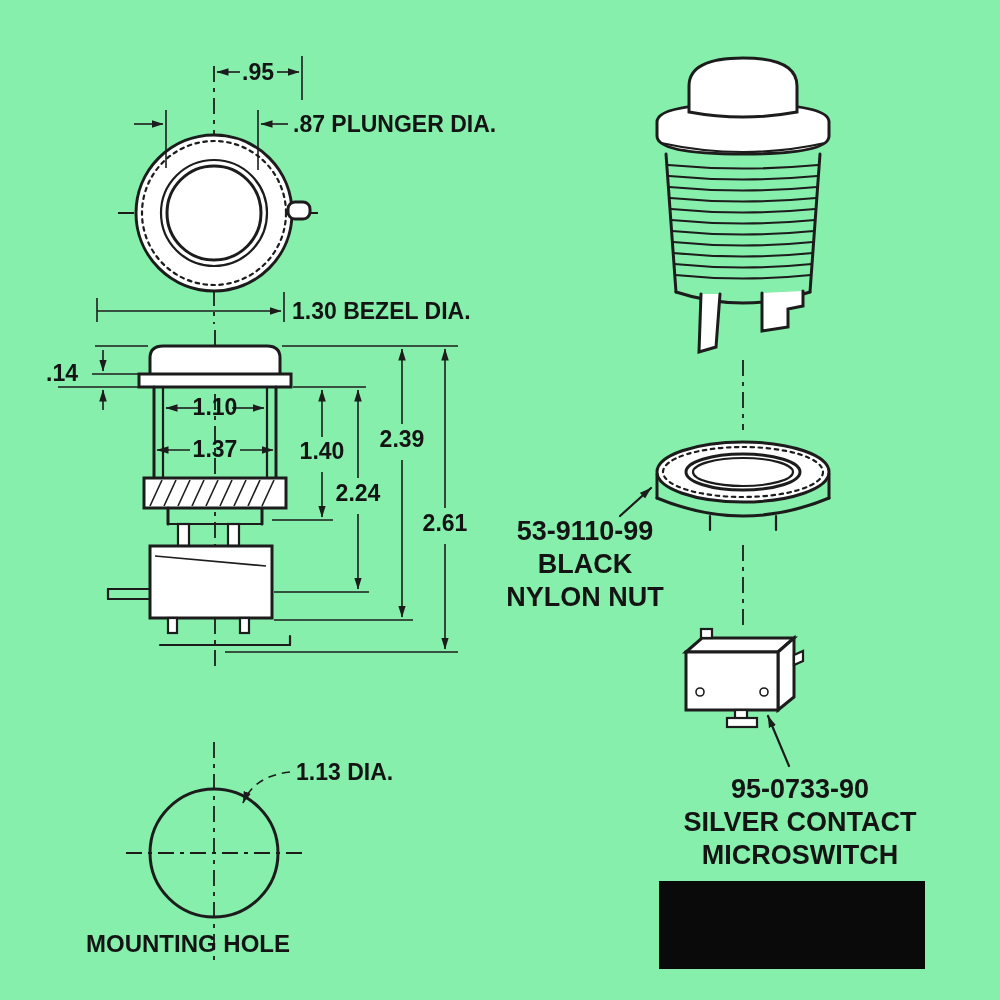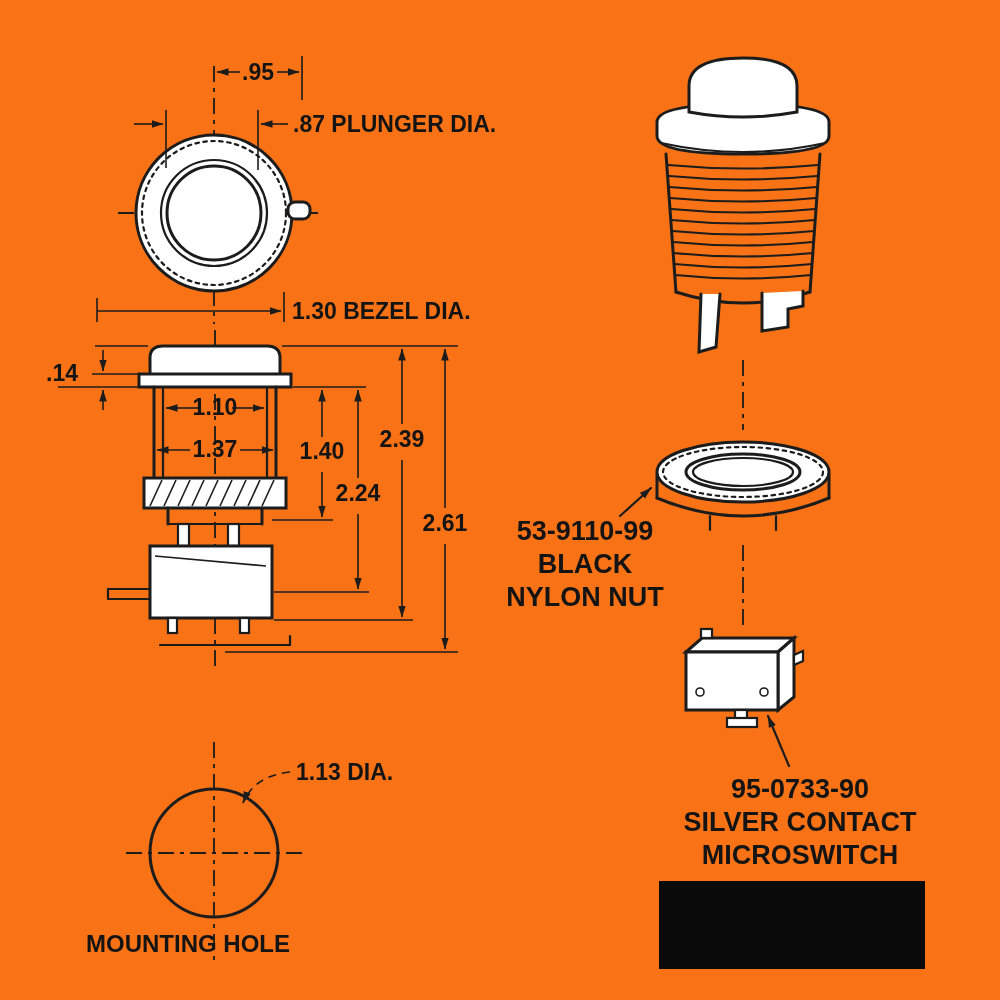--- a/index.html
+++ b/index.html
@@ -1,17 +1,17 @@
 <!DOCTYPE html>
 <html><head>
 <meta charset="utf-8">
 <title>Diagram</title>
 <style>
   html,body{margin:0;padding:0;background:#ffffff;}
-  #stage{position:relative;width:1000px;height:1000px;background:#f97316;overflow:hidden;}
+  #stage{position:relative;width:1000px;height:1000px;background:#86efac;overflow:hidden;}
   svg{position:absolute;left:0;top:0;}
   text{font-family:"Liberation Sans","DejaVu Sans",sans-serif;font-weight:700;fill:#141414;}
   .t23{font-size:23px;}
   .t24{font-size:24px;}
   .t27{font-size:27px;}
   .s3{stroke:#1c1c1c;stroke-width:3;fill:none;stroke-linecap:round;}
   .s2{stroke:#1c1c1c;stroke-width:2.2;fill:none;stroke-linecap:round;}
   .s1{stroke:#1c1c1c;stroke-width:1.6;fill:none;}
   .cl{stroke:#1c1c1c;stroke-width:1.8;fill:none;stroke-dasharray:16 6 4 6;}
   .dash{stroke-dasharray:8 6;}

